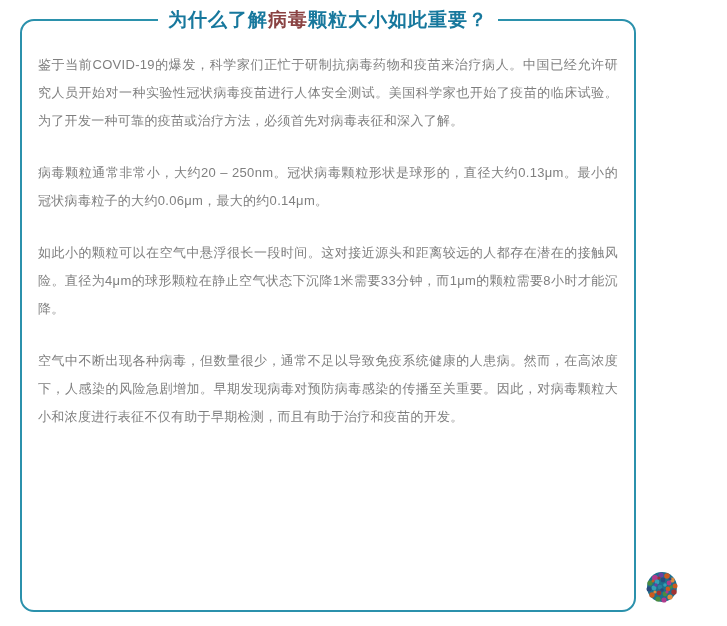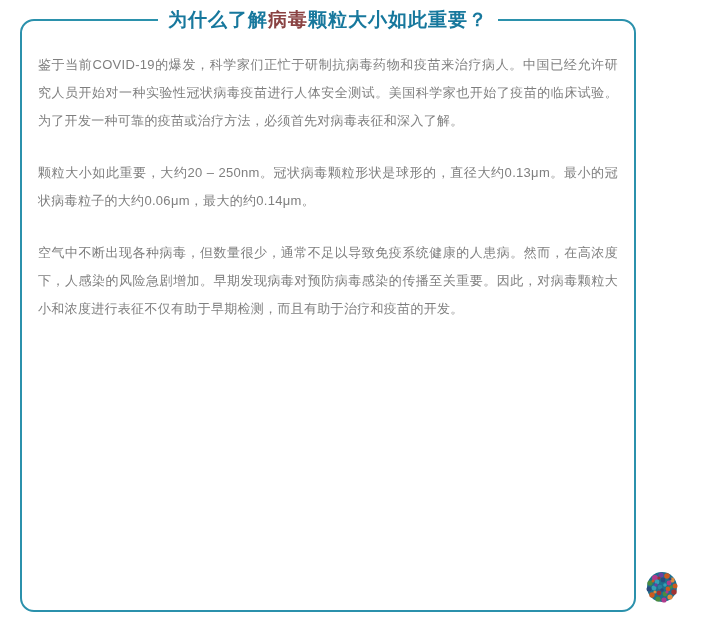--- a/index.html
+++ b/index.html
@@ -64,21 +64,22 @@
 </style>
 </head>
 <body>
 
 <div class="panel">
   <div class="panel-title">
     <span>为什么了解</span><span class="hl">病毒</span><span>颗粒大小如此重要？</span>
   </div>
   <div class="panel-body">
     <p class="para">鉴于当前COVID-19的爆发，科学家们正忙于研制抗病毒药物和疫苗来治疗病人。中国已经允许研究人员开始对一种实验性冠状病毒疫苗进行人体安全测试。美国科学家也开始了疫苗的临床试验。为了开发一种可靠的疫苗或治疗方法，必须首先对病毒表征和深入了解。</p>
-    <p class="para">颗粒大小如此重要，大约20 – 250nm。冠状病毒颗粒形状是球形的，直径大约0.13μm。最小的冠状病毒粒子的大约0.06μm，最大的约0.14μm。</p>
+    <p class="para">病毒颗粒通常非常小，大约20 – 250nm。冠状病毒颗粒形状是球形的，直径大约0.13μm。最小的冠状病毒粒子的大约0.06μm，最大的约0.14μm。</p>
+    <p class="para">如此小的颗粒可以在空气中悬浮很长一段时间。这对接近源头和距离较远的人都存在潜在的接触风险。直径为4μm的球形颗粒在静止空气状态下沉降1米需要33分钟，而1μm的颗粒需要8小时才能沉降。</p>
     <p class="para">空气中不断出现各种病毒，但数量很少，通常不足以导致免疫系统健康的人患病。然而，在高浓度下，人感染的风险急剧增加。早期发现病毒对预防病毒感染的传播至关重要。因此，对病毒颗粒大小和浓度进行表征不仅有助于早期检测，而且有助于治疗和疫苗的开发。</p>
   </div>
 </div>
 
 <svg class="virus-icon" viewBox="0 0 38 38" xmlns="http://www.w3.org/2000/svg">
   <circle cx="19" cy="19" r="15" fill="#1d6f8c"></circle>
   <circle cx="12" cy="10" r="3" fill="#b03a8c"></circle>
   <circle cx="18" cy="7" r="2.6" fill="#6b3fa0"></circle>
   <circle cx="24" cy="8" r="2.8" fill="#cc5a1e"></circle>
   <circle cx="29" cy="12" r="2.6" fill="#e08a3c"></circle>

